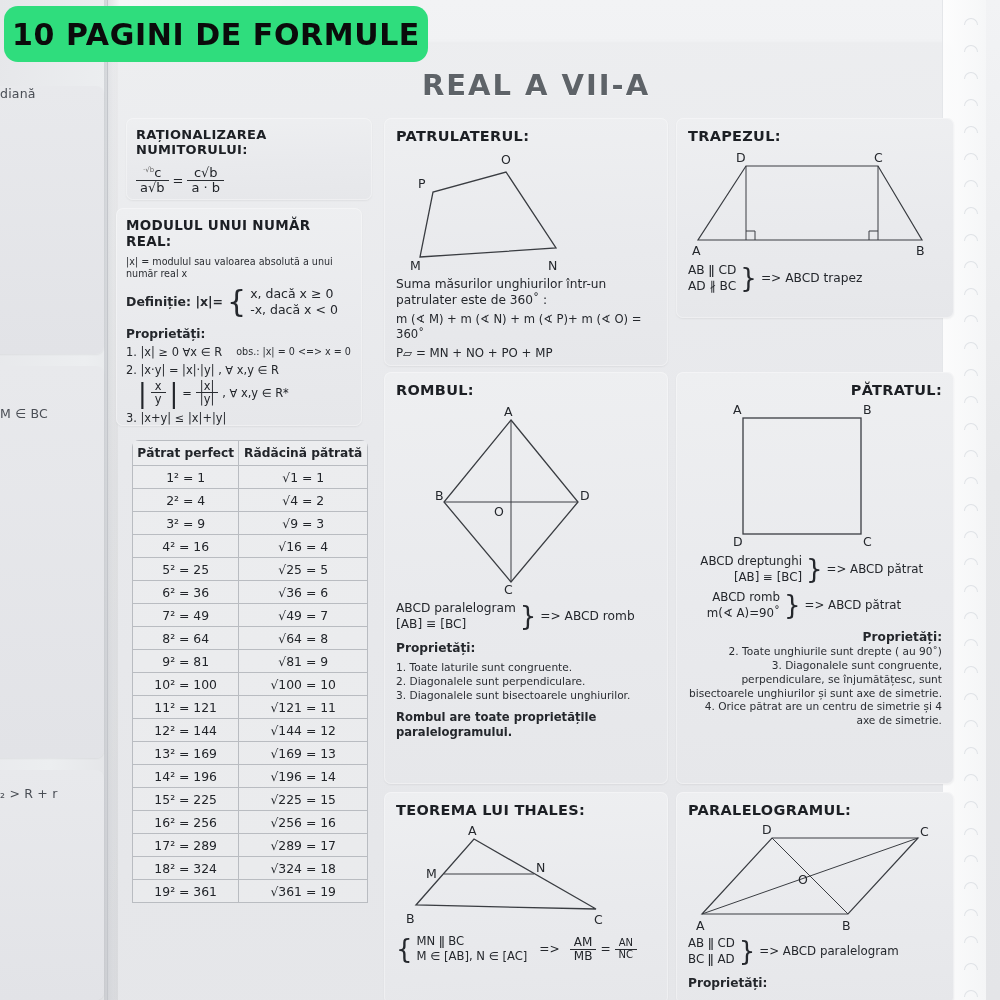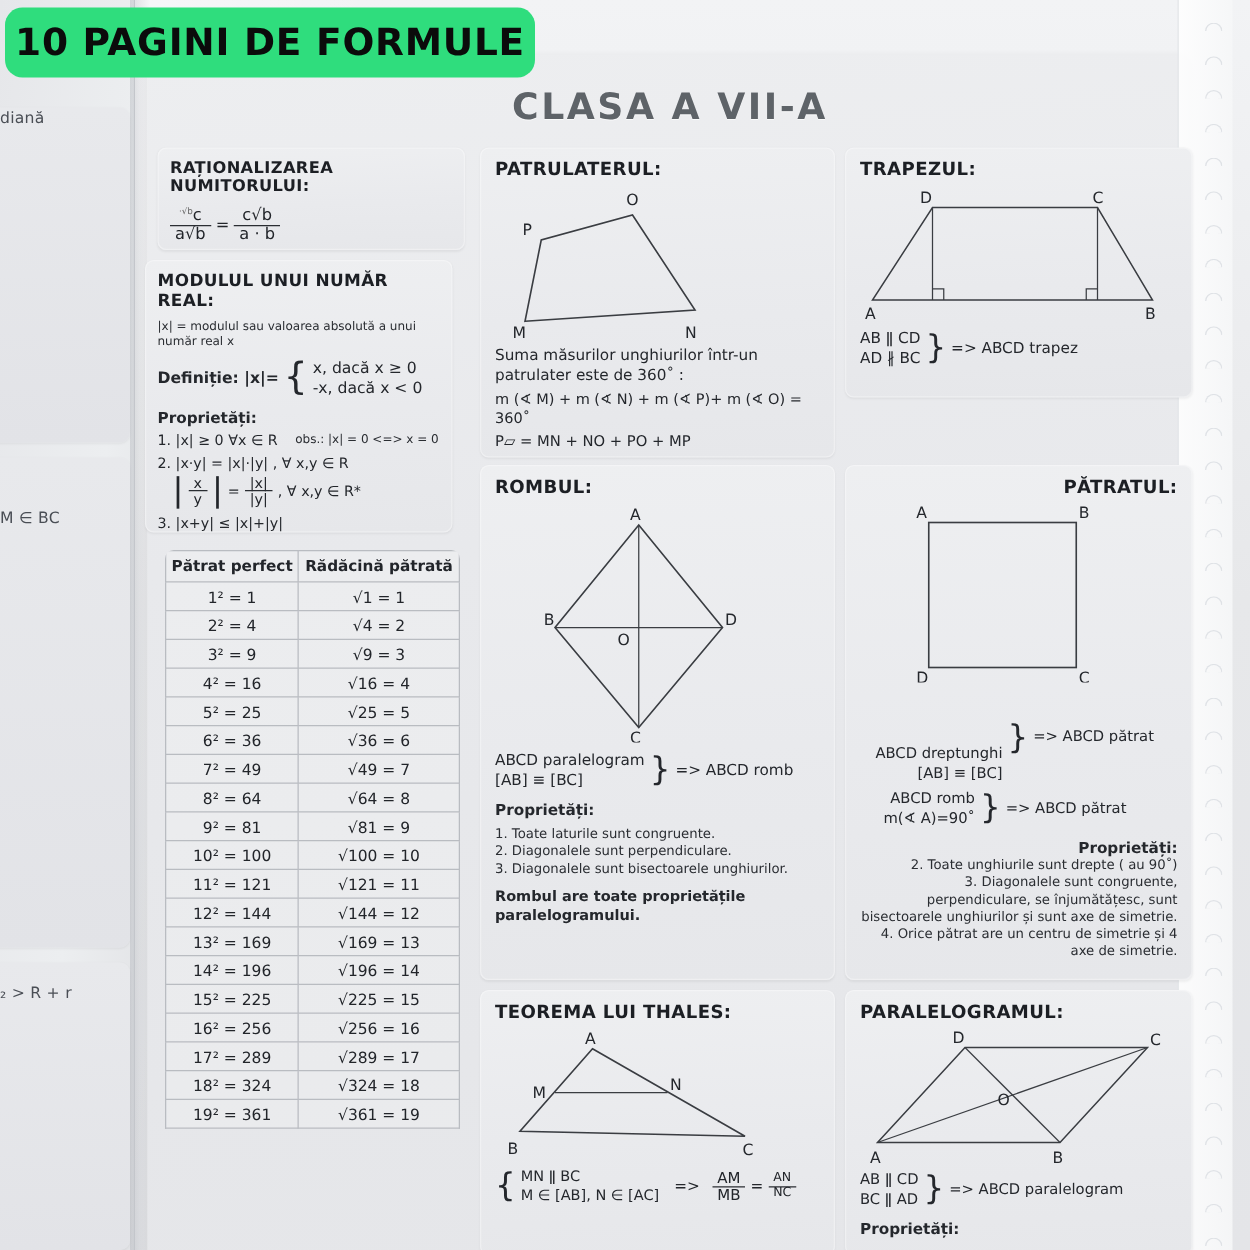--- a/index.html
+++ b/index.html
@@ -177,21 +177,21 @@
       <div class="coil" style="top:801px"></div>
       <div class="coil" style="top:828px"></div>
       <div class="coil" style="top:855px"></div>
       <div class="coil" style="top:882px"></div>
       <div class="coil" style="top:909px"></div>
       <div class="coil" style="top:936px"></div>
       <div class="coil" style="top:963px"></div>
       <div class="coil" style="top:990px"></div>
   </div>
 
-  <div id="page-title">CLASA A VII-A</div>
+  <div id="page-title">REAL A VII-A</div>
 
   <div class="card" style="left:126px; top:118px; width:246px; height:82px; padding:9px 10px;">
     <div class="sec-title" style="font-size:13px;">RAȚIONALIZAREA NUMITORULUI:</div>
     <div class="row-flex" style="margin-top:9px; font-size:13px;">
       <span class="frac">
         <span class="num"><sup style="font-size:7px;color:#666;">·√b</sup><span>c</span></span>
         <span class="den">a√b</span>
       </span>
       <span>=</span>
       <span class="frac">
@@ -425,21 +425,21 @@
   <div class="card" style="left:676px; top:372px; width:278px; height:412px; padding:10px 12px;text-align:right;">
     <div class="sec-title">PĂTRATUL:</div>
     <svg width="220" height="142" viewBox="0 0 220 142" style="margin:6px auto 0;">
       <rect x="38" y="14" width="118" height="116" fill="none" stroke="#3a3d42" stroke-width="1.3"></rect>
       <text class="lbl" x="28" y="10">A</text>
       <text class="lbl" x="158" y="10">B</text>
       <text class="lbl" x="28" y="142">D</text>
       <text class="lbl" x="158" y="142">C</text>
     </svg>
     <div class="row-flex" style="margin-top:8px;">
-      <span style="min-width:114px;margin-top:41px;">
+      <span style="min-width:114px;">
         <div class="body-txt" style="font-size:11.8px;">ABCD dreptunghi</div>
         <div class="body-txt" style="font-size:11.8px;">[AB] ≡ [BC]</div>
       </span>
       <span class="brace">}</span>
       <span class="body-txt" style="font-size:11.8px;">=&gt; ABCD pătrat</span>
     </div>
     <div class="row-flex" style="margin-top:5px;">
       <span style="min-width:92px;">
         <div class="body-txt" style="font-size:11.8px;">ABCD romb</div>
         <div class="body-txt" style="font-size:11.8px;">m(∢ A)=90˚</div>

